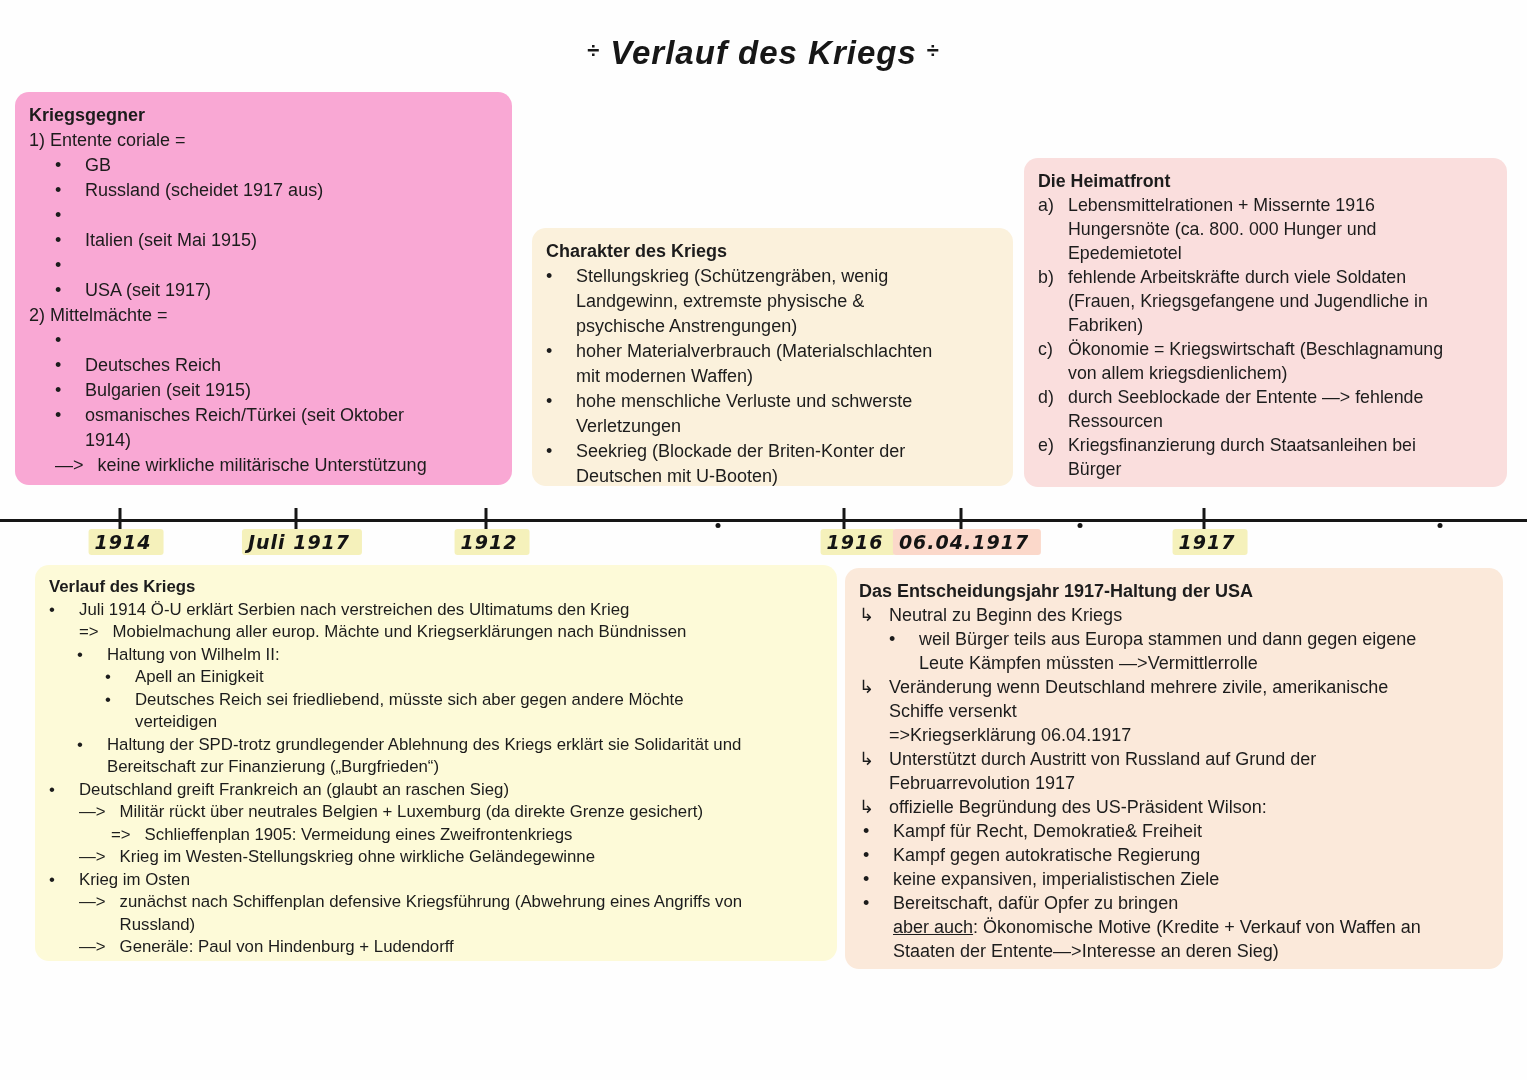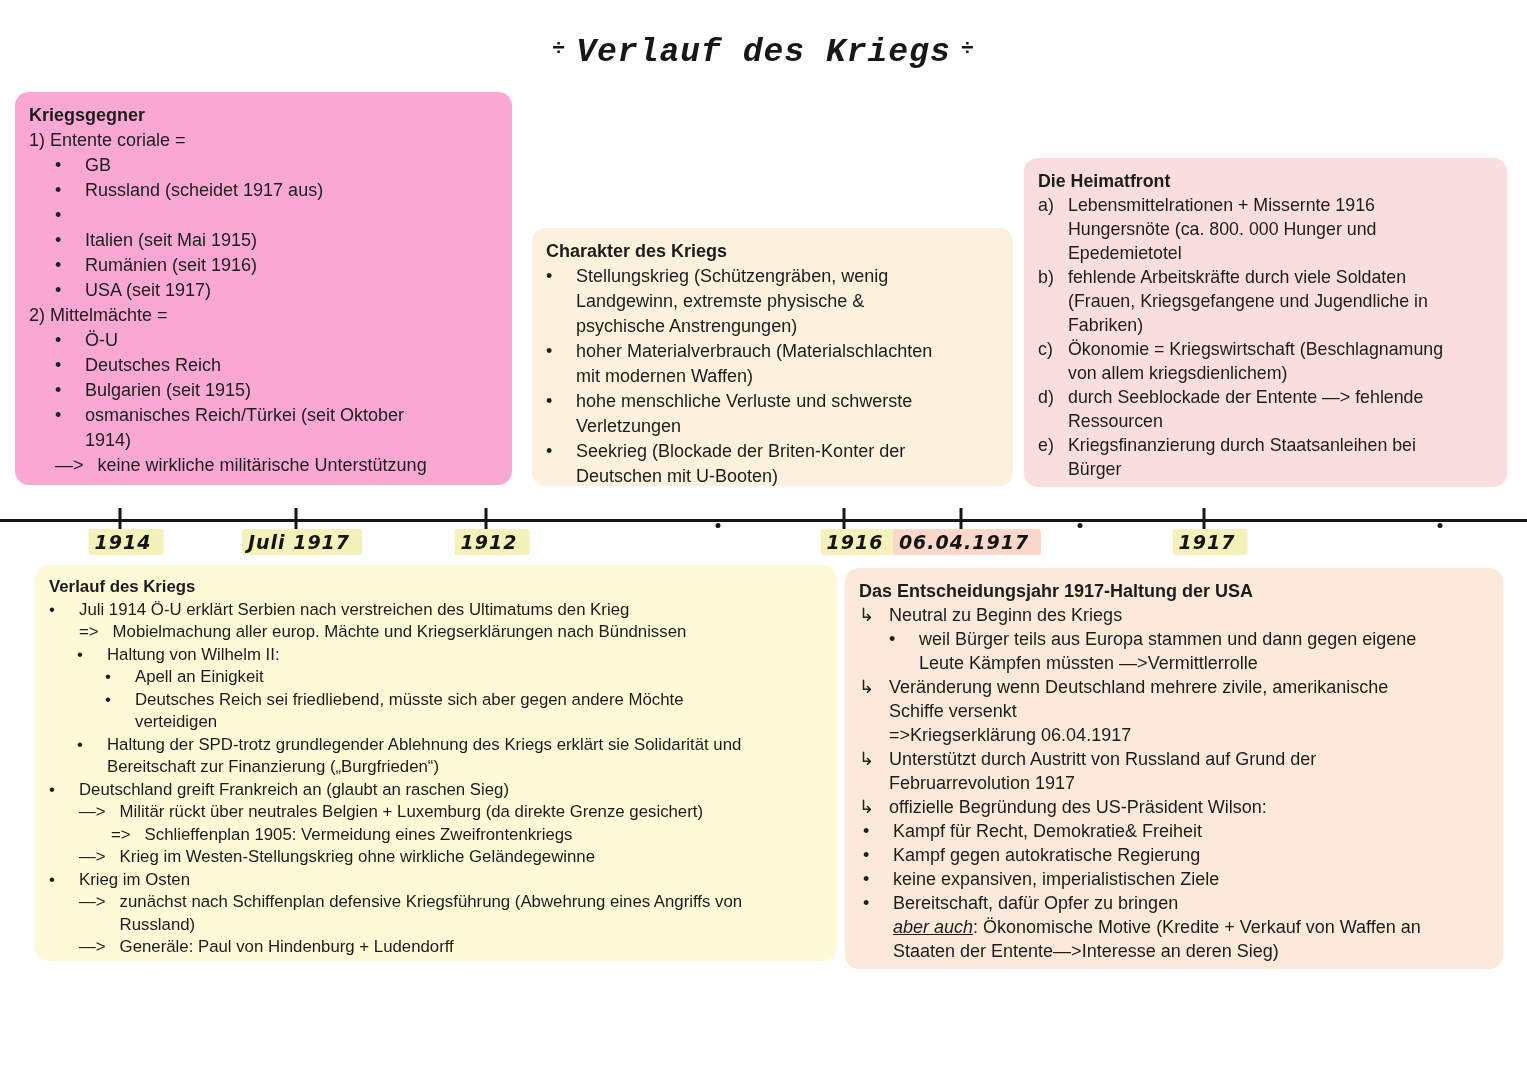--- a/index.html
+++ b/index.html
@@ -1,37 +1,37 @@
 <!DOCTYPE html>
 <html><head>
 <meta charset="utf-8">
 <style>
   html,body{margin:0;padding:0;background:#ffffff;}
   #page{position:relative;width:1527px;height:1080px;background:#fefefe;overflow:hidden;
         font-family:"Liberation Sans","DejaVu Sans",sans-serif;color:#1c1c1c;}
 
   
   #title{position:absolute;left:0;top:34px;width:100%;text-align:center;
-         font-family:Liberation Mono, monospace;font-style:italic;font-weight:700;
+         font-family:Liberation Sans, sans-serif;font-style:italic;font-weight:700;
          font-size:33px;letter-spacing:1px;color:#171717;}
   #title .orn{font-size:22px;vertical-align:6px;margin:0 10px;font-style:normal;}
 
   
   .box{position:absolute;border-radius:14px;box-sizing:border-box;padding:11px 14px;}
   .box-title{font-weight:bold;}
   .b1{left:15px;top:92px;width:497px;height:393px;background:#f9a8d4;font-size:18px;line-height:25px;}
   .b2{left:532px;top:228px;width:481px;height:258px;background:#fbf1dc;font-size:18px;line-height:25px;}
   .b3{left:1024px;top:158px;width:483px;height:329px;background:#fadedd;font-size:17.8px;line-height:24px;padding-right:36px;}
   .b4{left:35px;top:565px;width:802px;height:396px;background:#fdfad8;font-size:16.8px;line-height:22.5px;}
   .b5{left:845px;top:568px;width:658px;height:401px;background:#fbe9da;font-size:18px;line-height:24px;}
 
   .line{display:flex;align-items:flex-start;}
   .bullet{flex:0 0 auto;min-width:16px;margin-right:14px;white-space:nowrap;}
   .ltext{flex:1 1 auto;white-space:pre-wrap;}
-  .ul{text-decoration:underline;font-style:italic;}
+  .ul{text-decoration:underline;}
 
   
   #timeline{position:absolute;left:0;top:0;width:1348px;height:1080px;pointer-events:none;}
   #tl-line{position:absolute;left:0;top:519px;width:1527px;height:3px;background:#161616;}
   .tl-tick{position:absolute;top:508px;width:3px;height:22px;background:#161616;transform:translateX(-50%);}
   .tl-dot{position:absolute;top:523px;width:5px;height:5px;border-radius:50%;background:#161616;transform:translateX(-50%);}
   .tl-label{position:absolute;top:531px;transform:translateX(-50%);white-space:nowrap;
             font-family:"DejaVu Sans",sans-serif;font-style:italic;font-weight:700;
             font-size:19px;letter-spacing:1px;color:#141414;}
   .hl{padding:2px 12px 2px 6px;border-radius:3px;}
@@ -63,32 +63,30 @@
         </div>
         <div class="line" style="padding-left: 26px;">
           <span class="bullet">•</span>
         </div>
         <div class="line" style="padding-left: 26px;">
           <span class="bullet">•</span>
           <span class="ltext">Italien (seit Mai 1915)</span>
         </div>
         <div class="line" style="padding-left: 26px;">
           <span class="bullet">•</span>
-          <span class="ltext">Rumänien (seit 1916)</span>
         </div>
         <div class="line" style="padding-left: 26px;">
           <span class="bullet">•</span>
           <span class="ltext">USA (seit 1917)</span>
         </div>
         <div class="line">
           <span class="ltext">2) Mittelmächte =</span>
         </div>
         <div class="line" style="padding-left: 26px;">
           <span class="bullet">•</span>
-          <span class="ltext">Ö-U</span>
         </div>
         <div class="line" style="padding-left: 26px;">
           <span class="bullet">•</span>
           <span class="ltext">Deutsches Reich</span>
         </div>
         <div class="line" style="padding-left: 26px;">
           <span class="bullet">•</span>
           <span class="ltext">Bulgarien (seit 1915)</span>
         </div>
         <div class="line" style="padding-left: 26px;">

